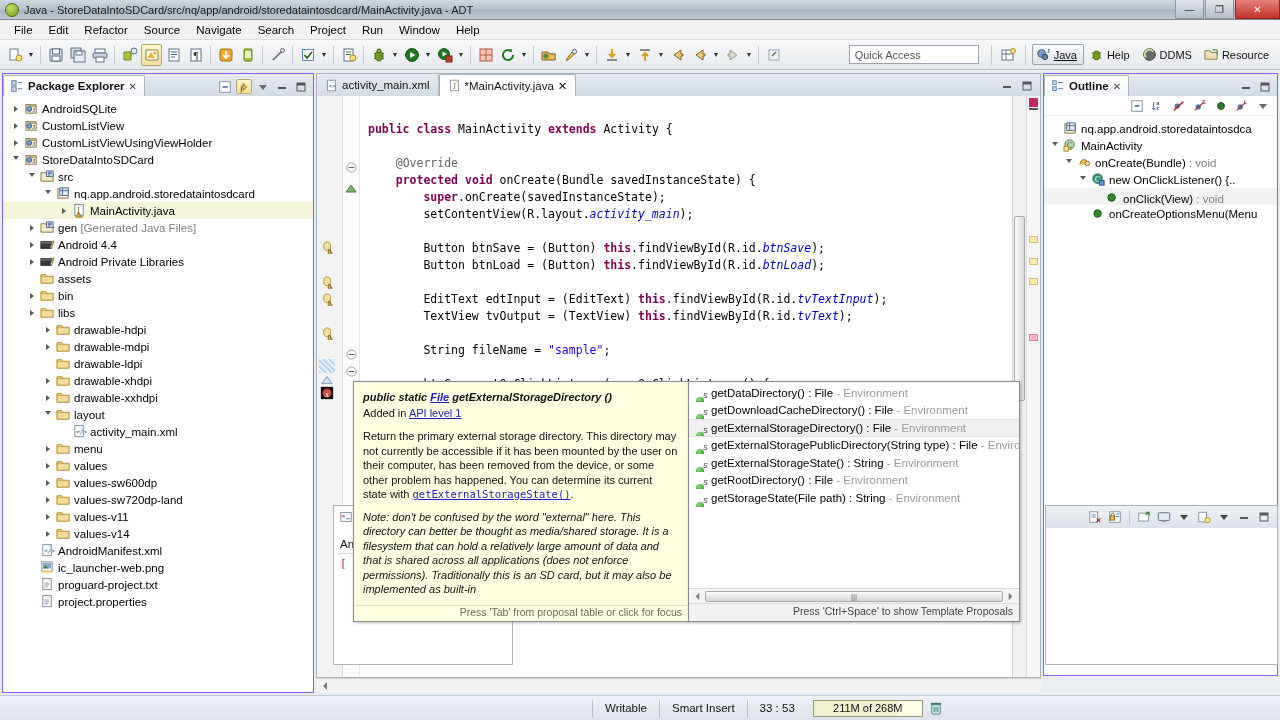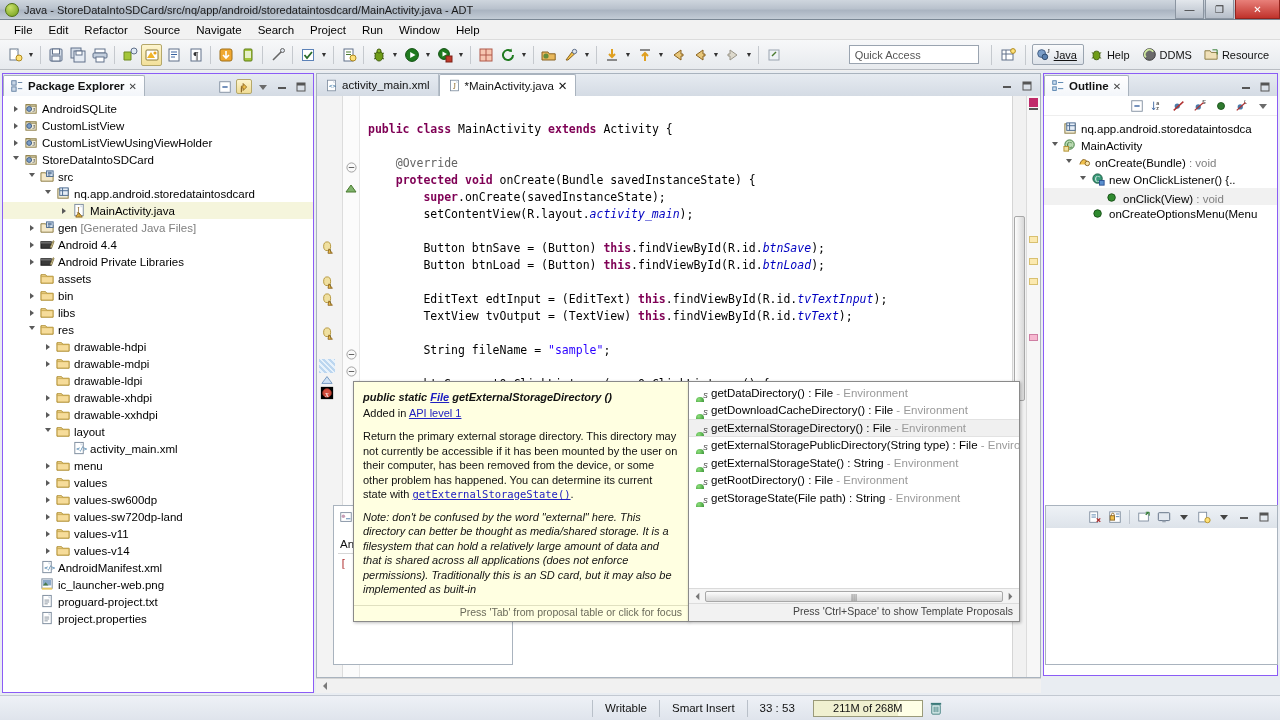--- a/index.html
+++ b/index.html
@@ -742,33 +742,20 @@
           </span>
           <span class="ico">
             <svg width="15" height="15" viewBox="0 0 16 16">
               <path d="M1 4 h5 l1.2 1.6 h6.8 V13 H1 Z" fill="#f6dc9a" stroke="#a88420"></path>
               <path d="M1 6 h13" stroke="#c8a850"></path>
             </svg>
           </span>
           <span class="tlabel">libs</span>
         </div>
         <div class="trow">
-          <span style="display:inline-block;width:22px"></span>
-          <span class="tw">
-            <span class="twist open"></span>
-          </span>
-          <span class="ico">
-            <svg width="15" height="15" viewBox="0 0 16 16">
-              <path d="M1 4 h5 l1.2 1.6 h6.8 V13 H1 Z" fill="#f6dc9a" stroke="#a88420"></path>
-              <path d="M1 6 h13" stroke="#c8a850"></path>
-            </svg>
-          </span>
-          <span class="tlabel">res</span>
-        </div>
-        <div class="trow">
           <span style="display:inline-block;width:38px"></span>
           <span class="tw">
             <span class="twist"></span>
           </span>
           <span class="ico">
             <svg width="15" height="15" viewBox="0 0 16 16">
               <path d="M1 4 h5 l1.2 1.6 h6.8 V13 H1 Z" fill="#f6dc9a" stroke="#a88420"></path>
               <path d="M1 6 h13" stroke="#c8a850"></path>
             </svg>
           </span>

